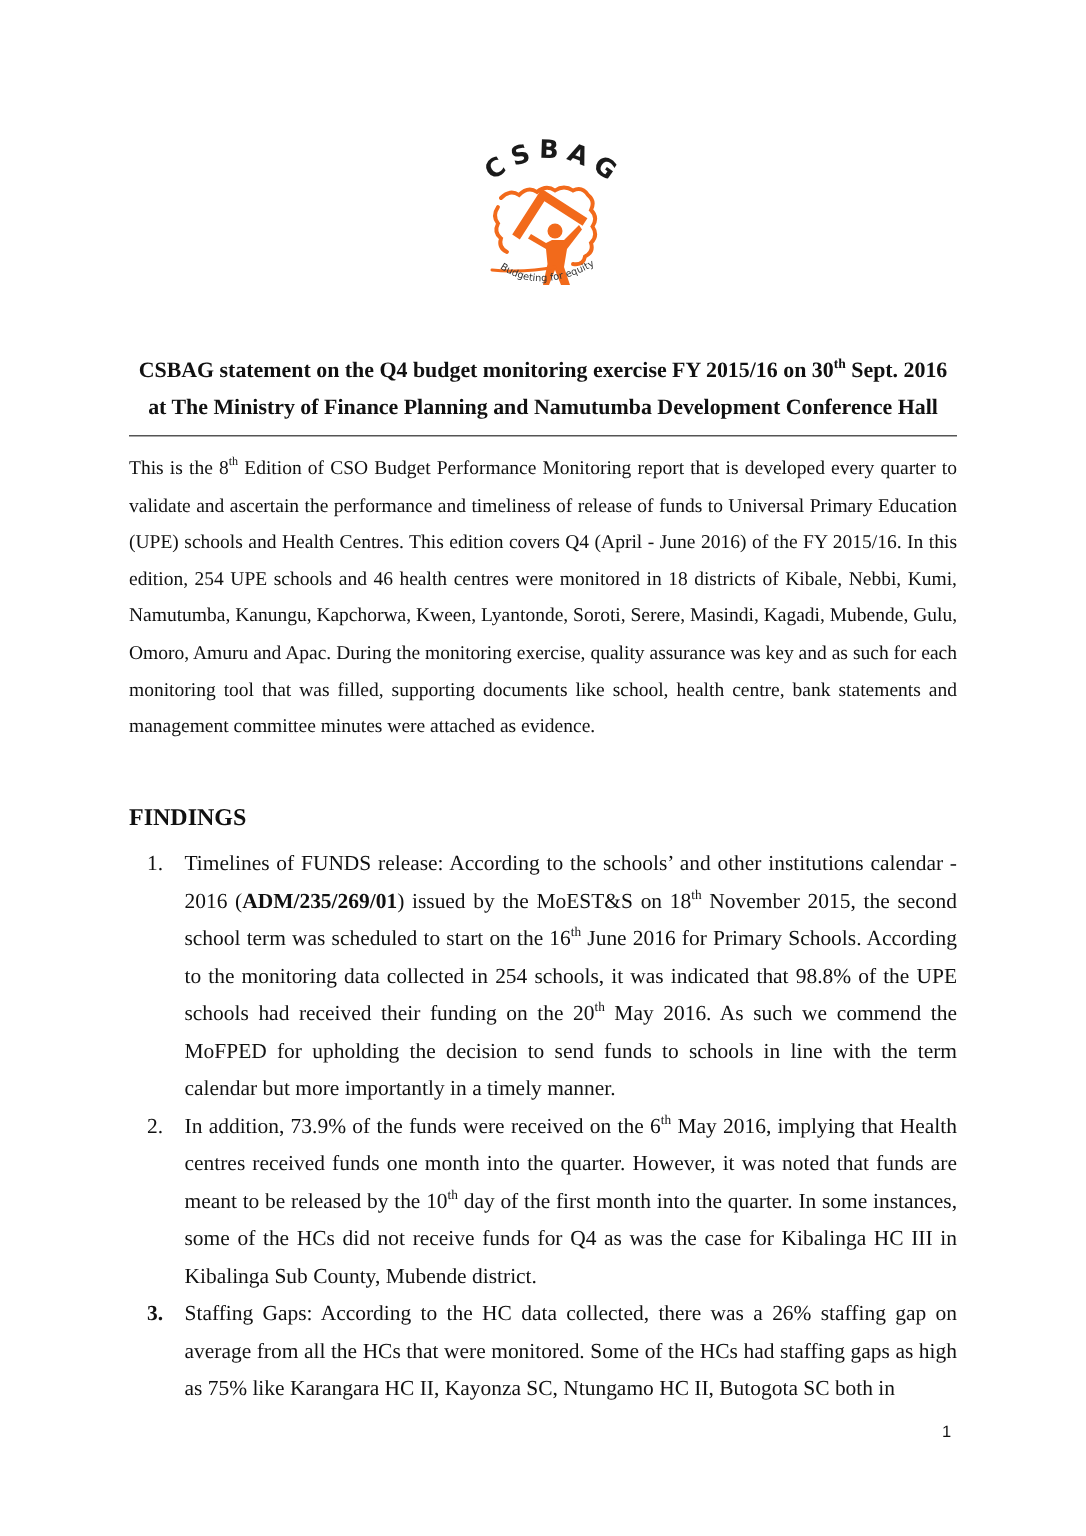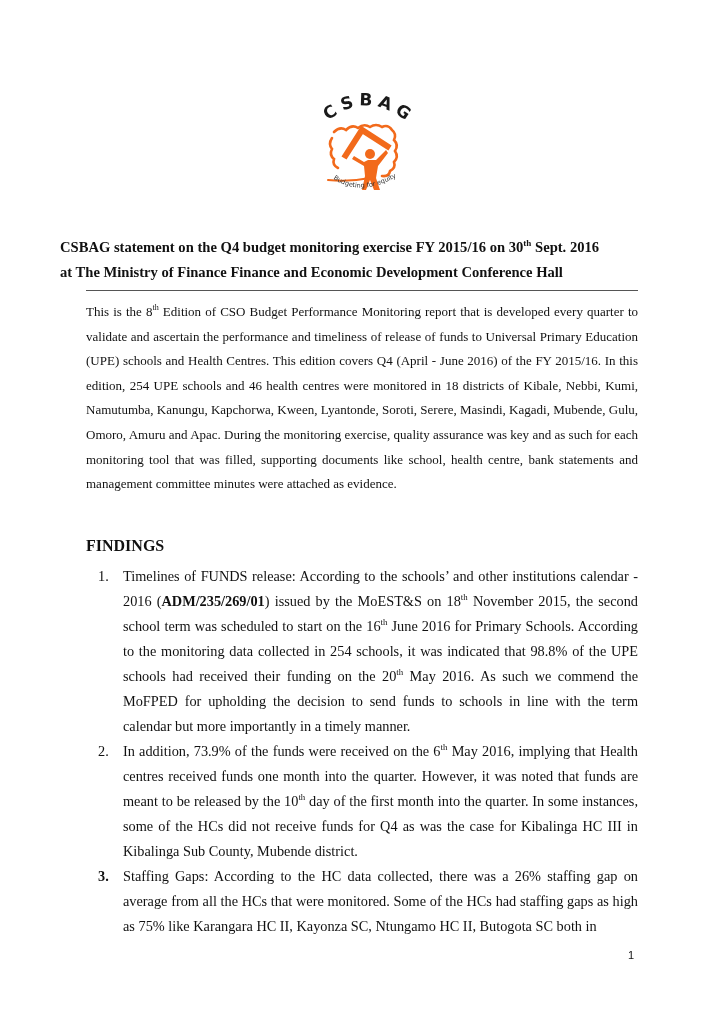--- a/index.html
+++ b/index.html
@@ -1,19 +1,19 @@
 <!DOCTYPE html>
 <html><head>
 <meta charset="utf-8">
 <style>
   html, body { margin: 0; padding: 0; background: #ffffff; }
   body { width: 724px; height: 1024px; position: relative; overflow: hidden;
          font-family: "Liberation Serif", "DejaVu Serif", serif; color: #111; }
   .logo { position: absolute; left: 310px; top: 86px; width: 110px; height: 120px; }
-  .title { position: absolute; left: 60px; width: 604px; 
+  .title { position: absolute; left: 60px; width: 604px; text-align: center;
            font-weight: bold; font-size: 14.6px; }
   .title1 { top: 239px; }
   .title2 { top: 264px; }
   sup { font-size: 0.62em; line-height: 0; vertical-align: super; position: relative; top: -0.05em; }
   .rule { position: absolute; left: 86px; top: 290px; width: 552px; height: 0;
           border-top: 1.3px solid #555; }
   .para { position: absolute; left: 86px; width: 552px; font-size: 13px;
           line-height: 24.6px; text-align: justify; }
   .intro { top: 300px; }
   .findings { position: absolute; left: 86px; top: 537px; font-weight: bold; font-size: 16px; }
@@ -47,21 +47,21 @@
     <path d="M18,94 Q40,96 60,92" fill="none" stroke="#f26a1b" stroke-width="2" stroke-linecap="round"></path>
     <text font-family="DejaVu Sans, sans-serif" font-size="6.5" fill="#333">
       <textPath href="#arcBot" startOffset="2%">Budgeting for equity</textPath>
     </text>
   </svg>
 </div>
 
 <div class="title title1">
   <span>CSBAG statement on the Q4 budget monitoring exercise FY 2015/16 on 30</span><sup>th</sup><span> Sept. 2016</span>
 </div>
-<div class="title title2">at The Ministry of Finance Finance and Economic Development Conference Hall</div>
+<div class="title title2">at The Ministry of Finance Planning and Namutumba Development Conference Hall</div>
 
 <div class="rule"></div>
 
 <div class="para intro">
   <span>This is the 8</span><sup>th</sup><span> Edition of CSO Budget Performance Monitoring report that is developed every quarter to validate and ascertain the performance and timeliness of release of funds to Universal Primary Education (UPE) schools and Health Centres.  This edition covers Q4 (April - June 2016) of the FY 2015/16.  In this edition, 254 UPE schools and 46 health centres were monitored in 18 districts of Kibale, Nebbi, Kumi, Namutumba, Kanungu, Kapchorwa, Kween, Lyantonde, Soroti, Serere, Masindi, Kagadi, Mubende, Gulu, Omoro, Amuru and Apac. During the monitoring exercise, quality assurance was key and as such for each monitoring tool that was filled, supporting documents like school, health centre, bank statements and management committee minutes were attached as evidence.</span>
 </div>
 
 <div class="findings">FINDINGS</div>
 
 <div class="list item1">

